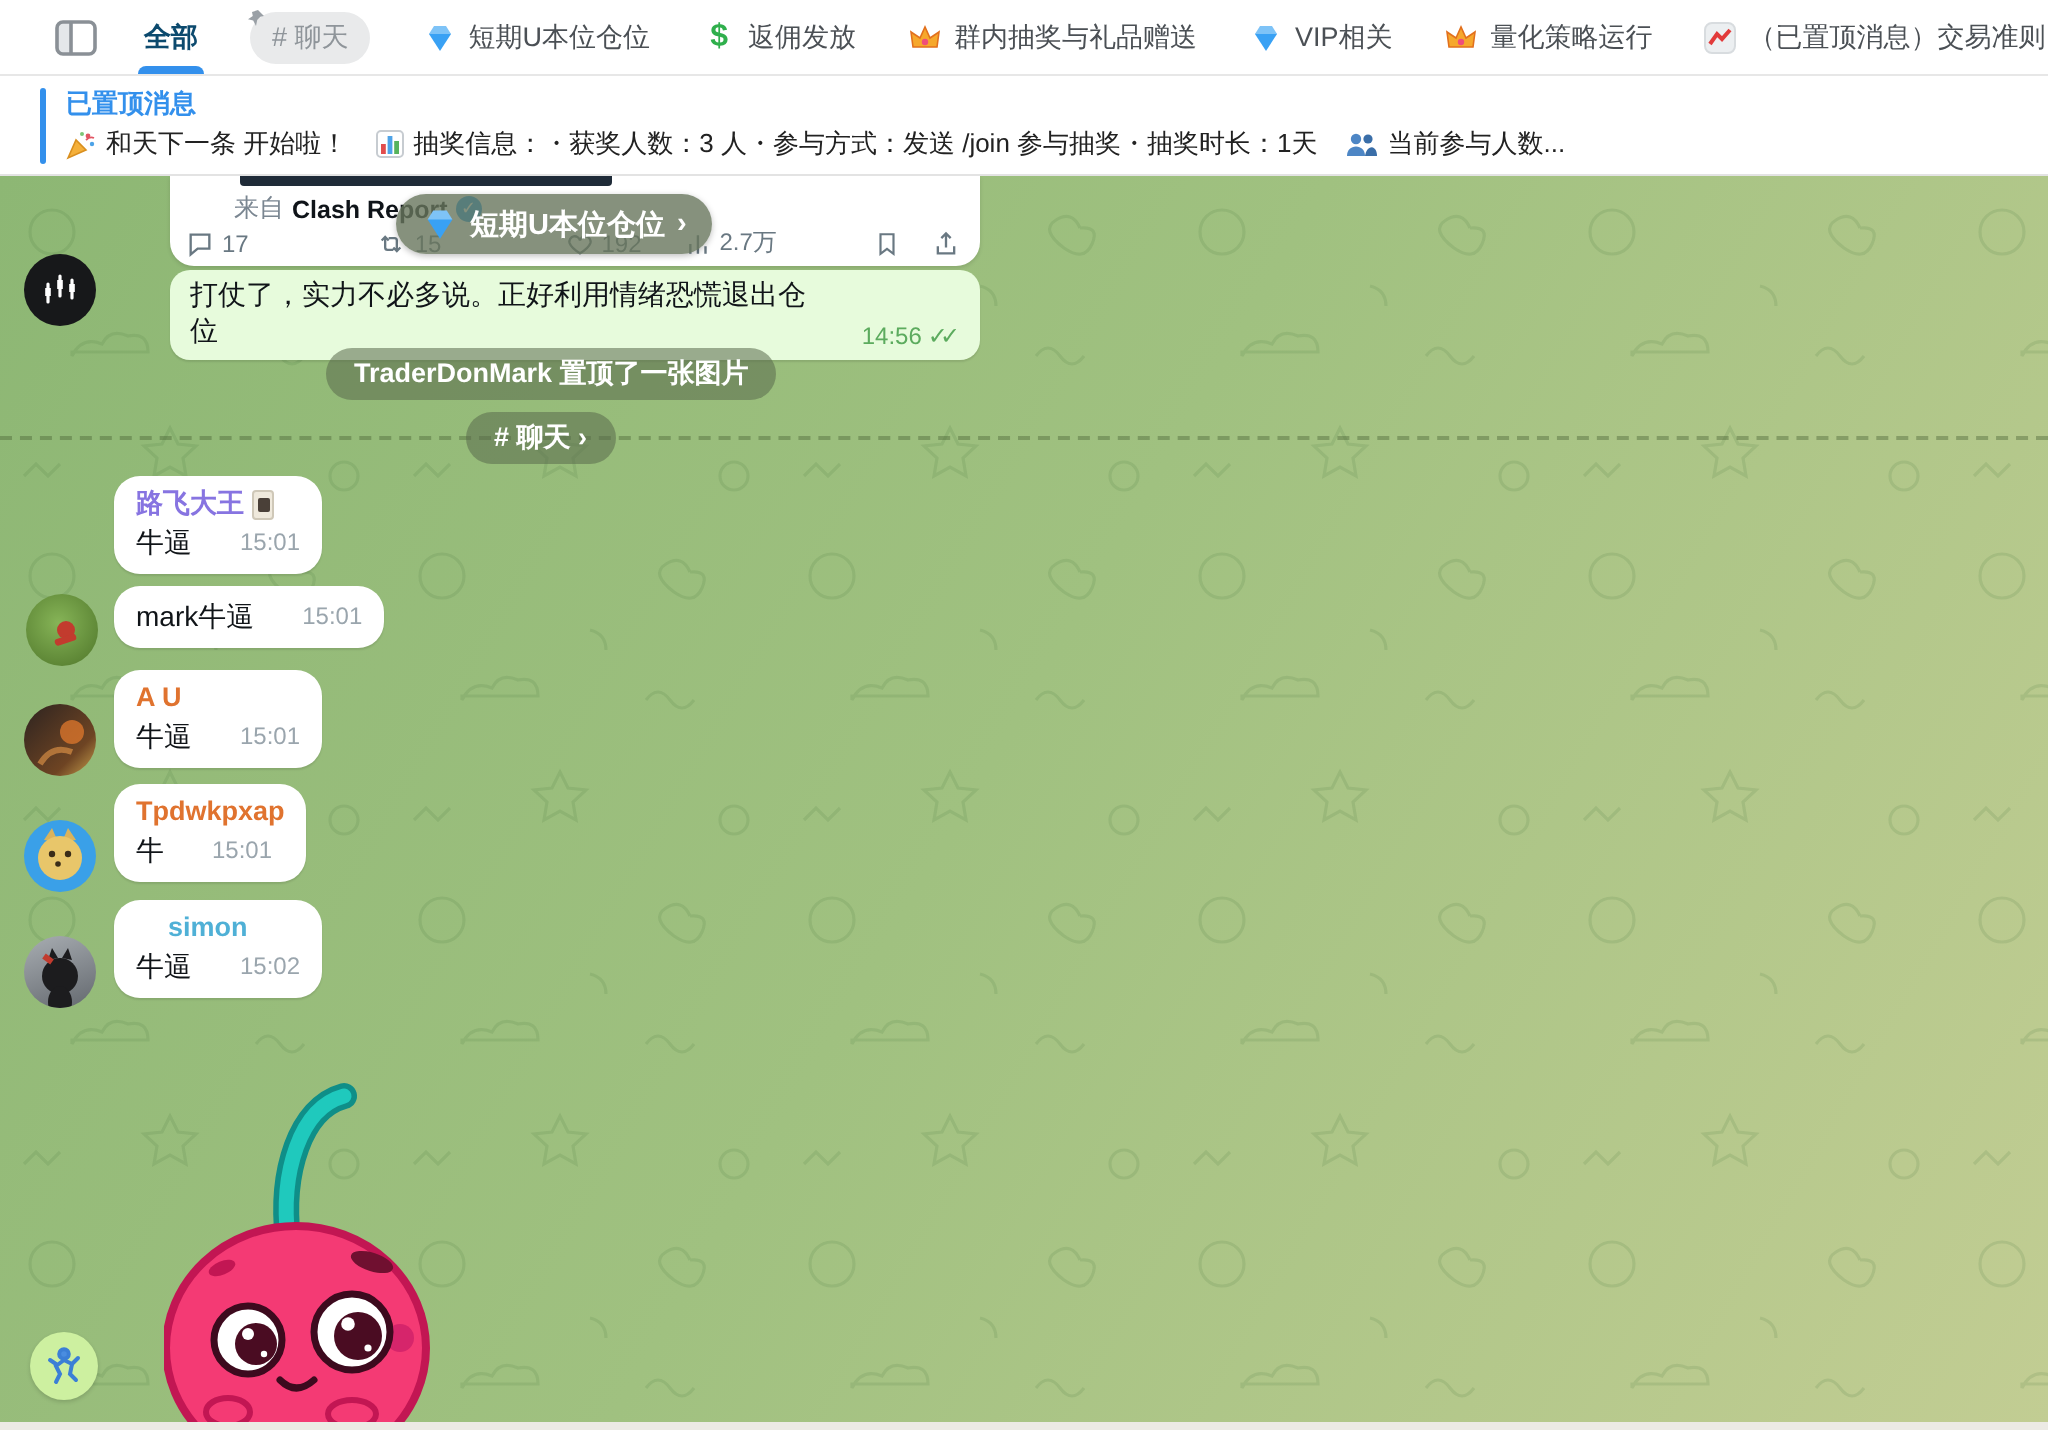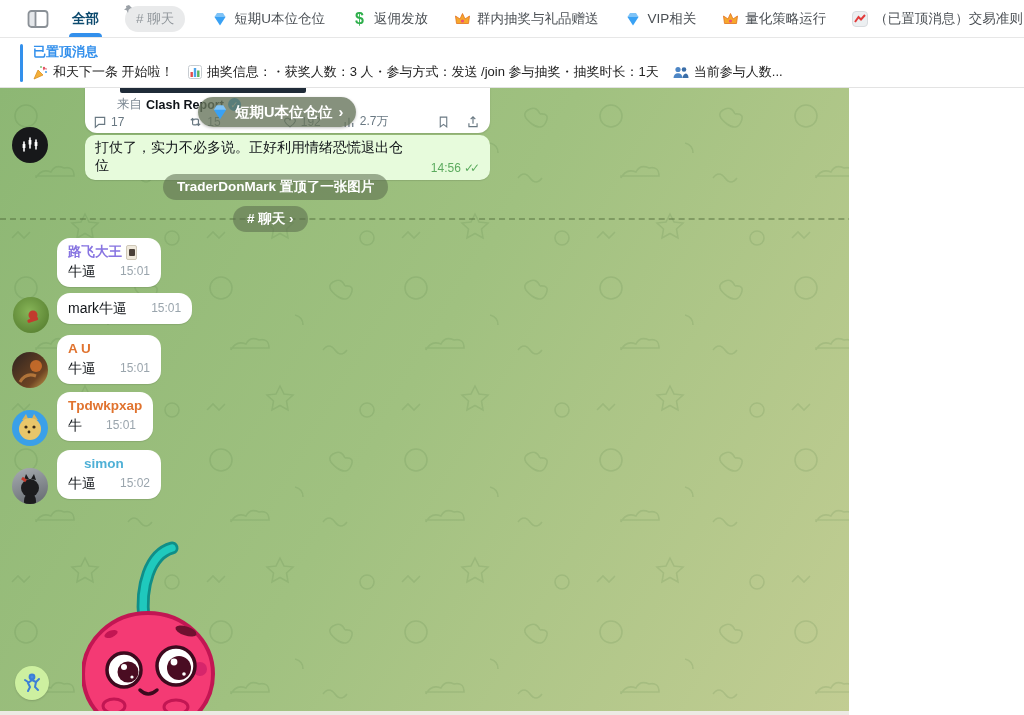--- a/index.html
+++ b/index.html
@@ -27,21 +27,21 @@
   .pinned-bar { position:absolute; top:38px; left:0; width:1024px; height:50px; background:#fff;
     border-bottom:1px solid #e3e3e3; display:flex; padding:5px 6px 5px 20px; cursor:pointer; }
   .pin-rail { width:3px; height:38px; background:#3390ec; border-radius:2px; margin:1px 10px 0 0; flex:0 0 auto; }
   .pinned-body { overflow:hidden; }
   .pinned-title { color:#3390ec; font-size:13px; font-weight:bold; line-height:18px; }
   .pinned-line { font-size:13px; color:#222; line-height:22px; white-space:nowrap; overflow:hidden; display:flex; align-items:center; }
   .pinned-line .seg { display:inline-flex; align-items:center; margin-right:14px; }
   .pinned-line .seg .ic { margin-right:5px; display:inline-flex; }
 
   
-  .chat { position:absolute; top:88px; left:0; width:849px; height:627px; overflow:hidden;
+  .chat { position:absolute; top:88px; left:0; width:1024px; height:627px; overflow:hidden;
     background:linear-gradient(120deg,#8db774 0%,#a0c180 48%,#c2cd93 100%); }
   .doodles { position:absolute; inset:0; }
 
   
   .tweet-card { position:absolute; left:85px; top:0; width:405px; height:45px; background:#fff;
     border-radius:0 0 12px 12px; box-shadow:0 1px 2px rgba(0,0,0,.12); }
   .media-strip { position:absolute; top:0; left:35px; width:186px; height:5px; background:#1f2b38; border-radius:0 0 2px 2px; }
   .tweet-source { position:absolute; top:8px; left:32px; display:flex; align-items:center; gap:4px; font-size:12.5px; }
   .src-from { color:#7a8691; }
   .src-name { color:#0f1419; font-weight:bold; }

